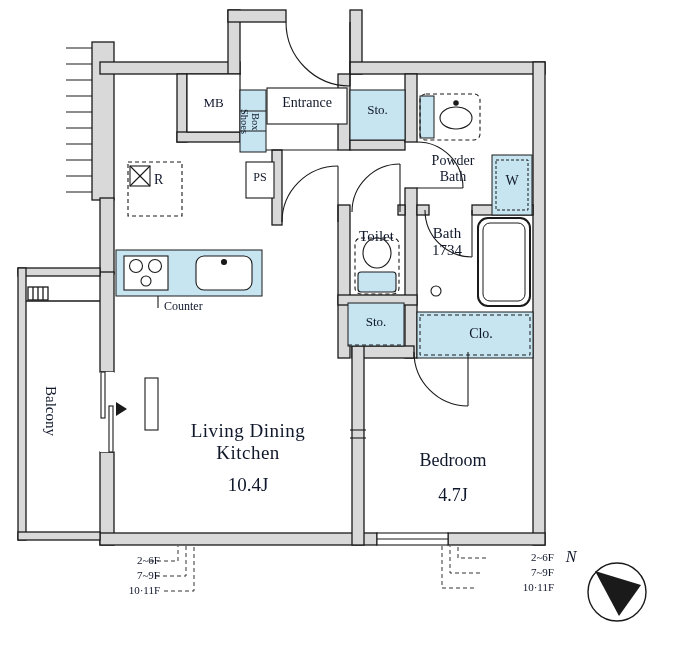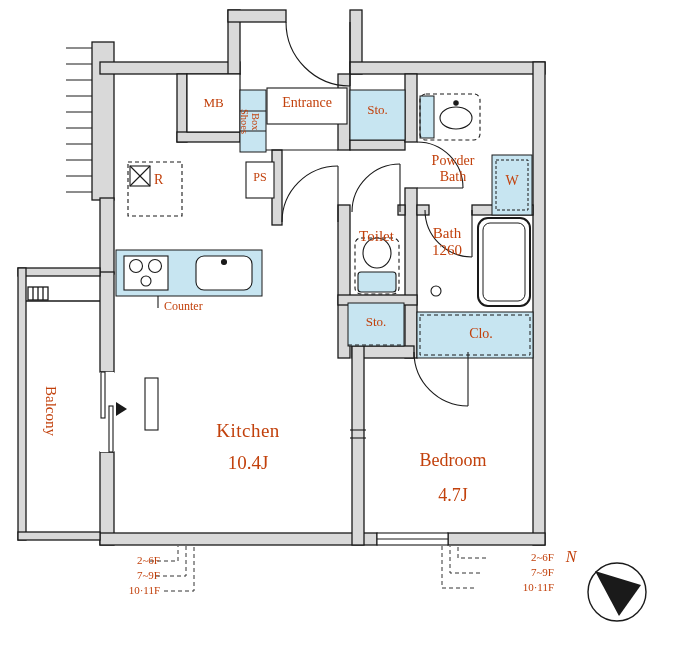--- a/index.html
+++ b/index.html
@@ -1,17 +1,17 @@
 <!DOCTYPE html>
 <html><head>
 <meta charset="utf-8">
 <style>
   html,body{margin:0;padding:0;background:#fff;}
   .stage{position:relative;width:674px;height:647px;background:#fff;overflow:hidden;
-         font-family:"Liberation Serif", serif;color:#c2410c;}
+         font-family:"Liberation Serif", serif;color:#0f172a;}
   .stage svg{position:absolute;left:0;top:0;}
   .lbl{position:absolute;text-align:center;line-height:1.15;white-space:nowrap;}
   .vert{writing-mode:vertical-lr;white-space:normal;line-height:1.05;}
   .vert span{display:block;}
   .floors{position:absolute;font-size:11px;line-height:15px;text-align:right;}
   .floors span{display:block;}
   .two-line span{display:block;}
   .room-name{font-size:19px;letter-spacing:.5px;}
   .room-size{font-size:19px;margin-top:10px;}
 </style>
@@ -196,32 +196,33 @@
   <div class="lbl" style="left:492px;top:173px;width:40px;font-size:14px;">W</div>
 
   <div class="lbl" style="left:246px;top:171px;width:28px;font-size:12px;">PS</div>
 
   <div class="lbl" style="left:154px;top:172px;width:20px;font-size:14px;text-align:left;">R</div>
 
   <div class="lbl" style="left:348px;top:228px;width:57px;font-size:15px;">Toilet</div>
 
   <div class="lbl two-line" style="left:415px;top:225px;width:64px;font-size:15px;">
       <span>Bath</span>
-      <span>1260</span>
+      <span>1734</span>
     </div>
 
   <div class="lbl" style="left:164px;top:300px;font-size:12px;text-align:left;">Counter</div>
 
   <div class="lbl" style="left:348px;top:315px;width:56px;font-size:13px;">Sto.</div>
 
   <div class="lbl" style="left:449px;top:326px;width:64px;font-size:14px;">Clo.</div>
 
   <div class="lbl vert" style="left:42px;top:352px;width:28px;height:118px;font-size:15px;">Balcony</div>
 
   <div class="lbl" style="left:142px;top:420px;width:212px;">
+    <div class="room-name">Living Dining</div>
     <div class="room-name">Kitchen</div>
     <div class="room-size">10.4J</div>
   </div>
 
   <div class="lbl" style="left:378px;top:450px;width:150px;">
     <div style="font-size:18px;">Bedroom</div>
     <div style="font-size:18px;margin-top:14px;">4.7J</div>
   </div>
 
   <div class="floors" style="left:90px;top:553px;width:70px;">

